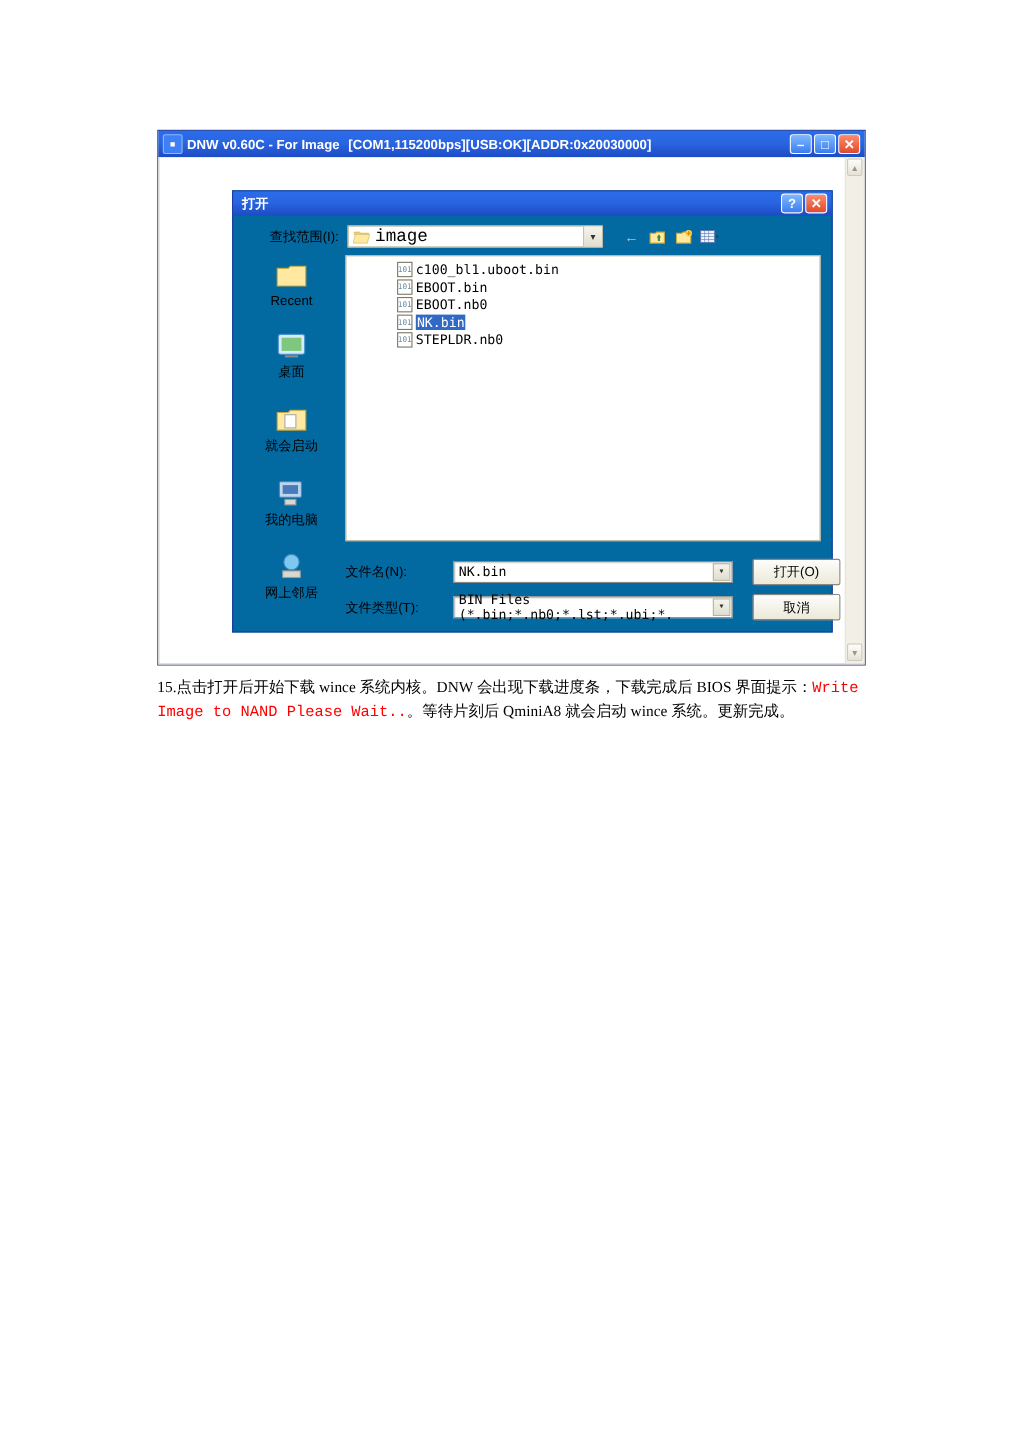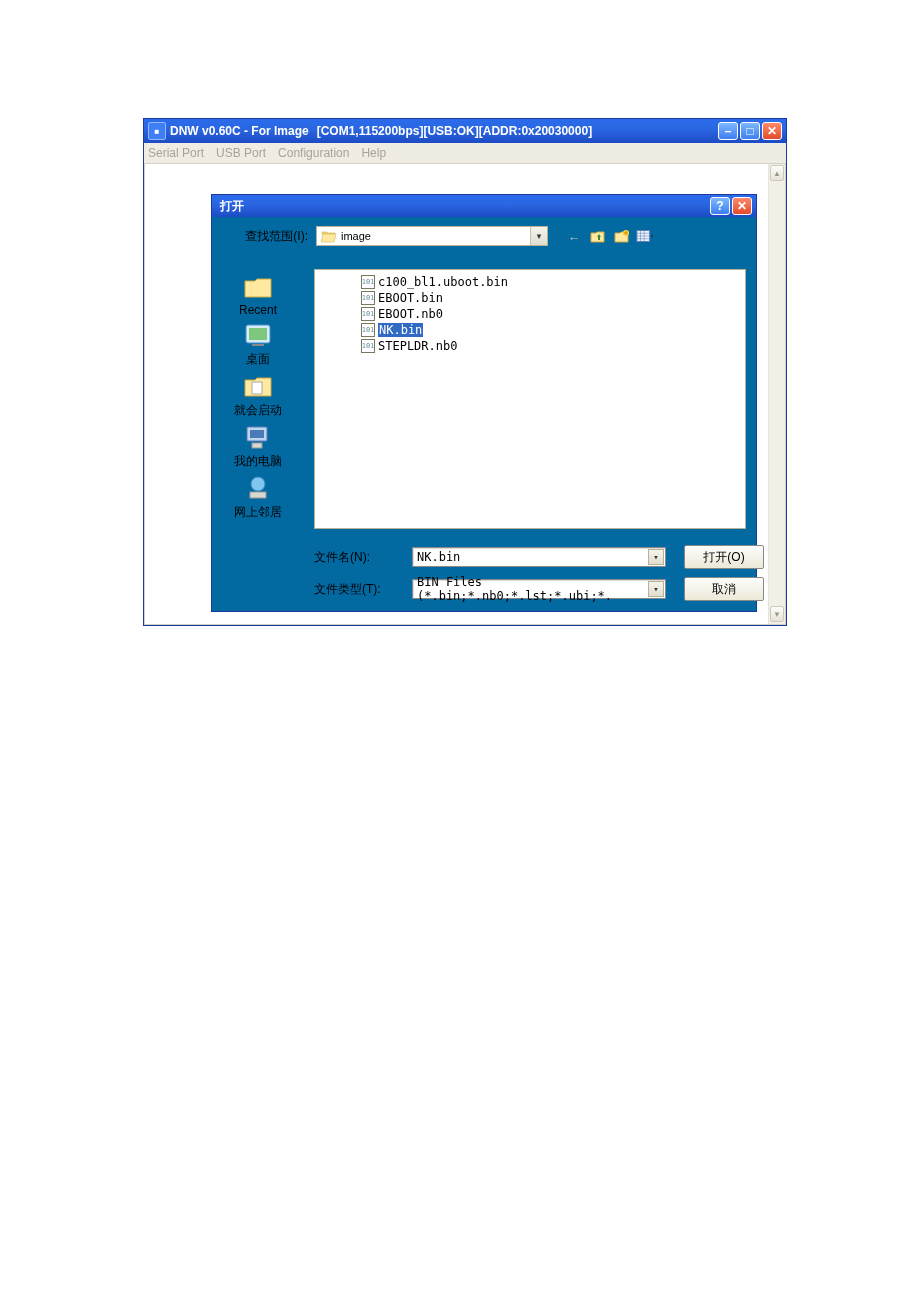--- a/index.html
+++ b/index.html
@@ -148,21 +148,21 @@
     font-weight: bold;
     box-sizing: border-box;
   }
   .dlg-body {
     padding: 8px 10px 10px 10px;
   }
   .lookin-row {
     display: flex;
     align-items: center;
     height: 22px;
-    margin-bottom: 22px;
+    margin-bottom: 6px;
     gap: 6px;
   }
   .lookin-row .lbl {
     width: 86px;
     text-align: right;
     padding-right: 2px;
   }
   .combo {
     position: relative;
     border: 1px solid #b5b298;
@@ -170,21 +170,21 @@
     height: 20px;
     display: flex;
     align-items: center;
     box-sizing: border-box;
   }
   .combo.lookin { width: 232px; }
   .combo .folder-icon {
     width: 16px; height: 14px;
     margin: 0 4px;
   }
-  .combo .ctext { flex: 1; font-family: Liberation Sans, sans-serif; font-size: 11px; }
+  .combo .ctext { flex: 1; font-family: Liberation Mono, monospace; font-size: 16px; }
   .combo .cdrop {
     width: 16px; height: 18px;
     background: linear-gradient(to bottom, #f5f4ec, #e1ded0);
     border-left: 1px solid #c5c2b0;
     display: flex; align-items: center; justify-content: center;
     font-size: 9px; color: #333;
   }
   .toolbar-icons {
     display: flex;
     align-items: center;
@@ -200,22 +200,23 @@
 
   .dlg-main {
     display: flex;
     height: 260px;
     gap: 6px;
   }
   .places {
     width: 86px;
     display: flex;
     flex-direction: column;
+    align-items: center;
     padding-top: 4px;
-    gap: 4px;
+    gap: 20px;
   }
   .place {
     width: 72px;
     text-align: center;
     font-size: 12px;
     cursor: pointer;
   }
   .place .picon { width: 32px; height: 28px; margin: 0 auto; display:block; }
   .place .plabel { margin-top: 2px; }
 
@@ -318,26 +319,20 @@
     <div class="outer-title">
       <span class="icon-box">■</span>
       <span class="ttxt">DNW v0.60C - For Image</span>
       <span class="ttxt2">[COM1,115200bps][USB:OK][ADDR:0x20030000]</span>
       <span class="spacer"></span>
       <span class="winctl">
         <span class="btn min">–</span>
         <span class="btn max">□</span>
         <span class="btn close">✕</span>
       </span>
-    </div>
-    <div class="menubar">
-      <span>Serial Port</span>
-      <span>USB Port</span>
-      <span>Configuration</span>
-      <span>Help</span>
     </div>
     <div class="client">
       <div class="scroll-v">
         <div class="arrow">▴</div>
         <div class="arrow bot">▾</div>
       </div>
 
       <div class="dlg">
         <div class="dlg-title">
           <span class="t">打开</span>
@@ -459,13 +454,16 @@
               <span class="cdrop2">▾</span>
             </span>
             <span class="pushbtn">取消</span>
           </div>
 
         </div>
       </div>
     </div>
   </div>
 
+  <p class="caption">
+    <span>15.点击打开后开始下载 wince 系统内核。DNW 会出现下载进度条，下载完成后 BIOS 界面提示：</span><span class="red">Write Image to NAND Please Wait..</span><span>。等待片刻后 QminiA8 就会启动 wince 系统。更新完成。</span>
+  </p>
 </div>
 
 </body></html>

